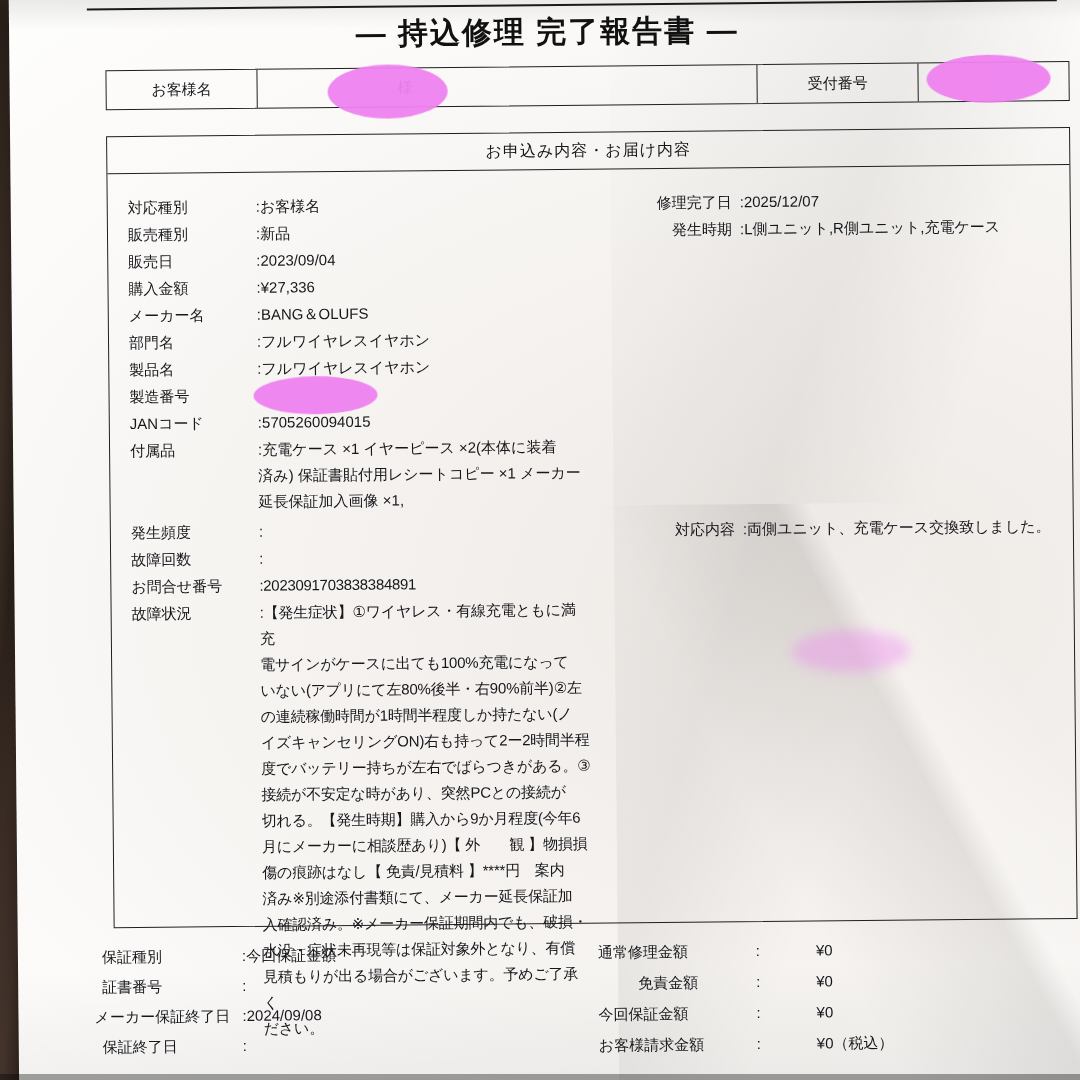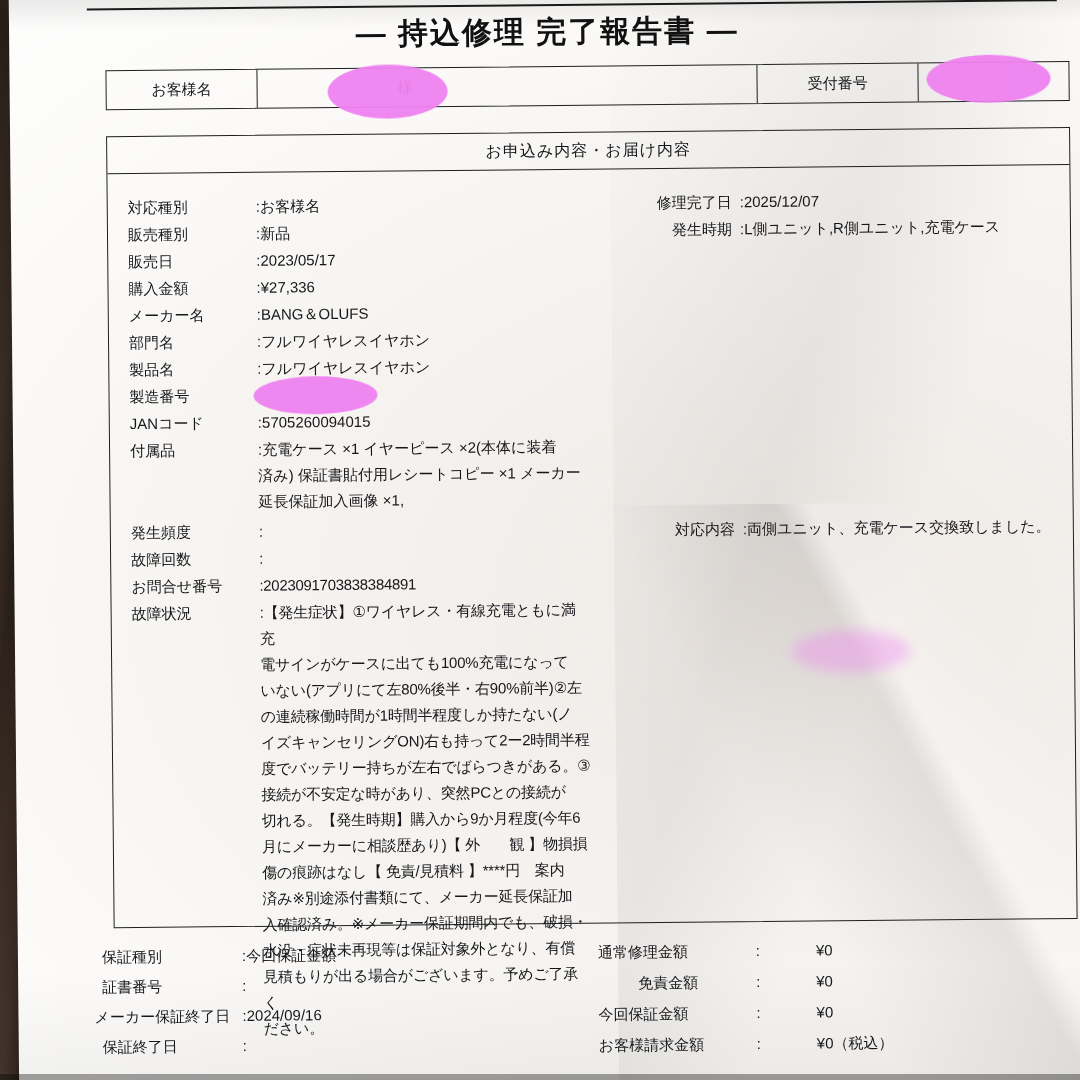--- a/index.html
+++ b/index.html
@@ -233,21 +233,21 @@
         <div class="row" style="left:20px; top:58px;">
           <span class="k">対応種別</span>
           <span class="v"><span>:</span><span>お客様名</span></span>
         </div>
         <div class="row" style="left:20px; top:85px;">
           <span class="k">販売種別</span>
           <span class="v"><span>:</span><span>新品</span></span>
         </div>
         <div class="row" style="left:20px; top:112px;">
           <span class="k">販売日</span>
-          <span class="v"><span>:</span><span>2023/05/17</span></span>
+          <span class="v"><span>:</span><span>2023/09/04</span></span>
         </div>
         <div class="row" style="left:20px; top:139px;">
           <span class="k">購入金額</span>
           <span class="v"><span>:</span><span>¥27,336</span></span>
         </div>
         <div class="row" style="left:20px; top:166px;">
           <span class="k">メーカー名</span>
           <span class="v"><span>:</span><span>BANG＆OLUFS</span></span>
         </div>
         <div class="row" style="left:20px; top:193px;">
@@ -324,21 +324,21 @@
       <div class="bot-row" style="left:84px; top:958px;">
         <span class="k">保証種別</span>
         <span class="v"><span>:</span><span>今回保証金額</span></span>
       </div>
       <div class="bot-row" style="left:84px; top:988px;">
         <span class="k">証書番号</span>
         <span class="v"><span>:</span><span></span></span>
       </div>
       <div class="bot-row" style="left:76px; top:1018px;">
         <span class="k" style="width:148px;">メーカー保証終了日</span>
-        <span class="v"><span>:</span><span>2024/09/16</span></span>
+        <span class="v"><span>:</span><span>2024/09/08</span></span>
       </div>
       <div class="bot-row" style="left:84px; top:1048px;">
         <span class="k">保証終了日</span>
         <span class="v"><span>:</span><span></span></span>
       </div>
 
       <div class="money-row" style="left:580px; top:958px;">
         <span class="mk">通常修理金額</span>
         <span class="mc">:</span>
         <span class="mv">¥0</span>

